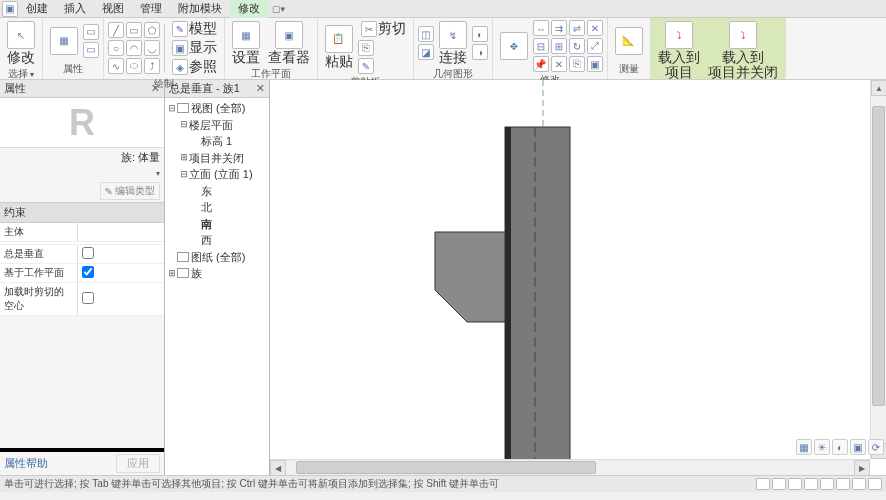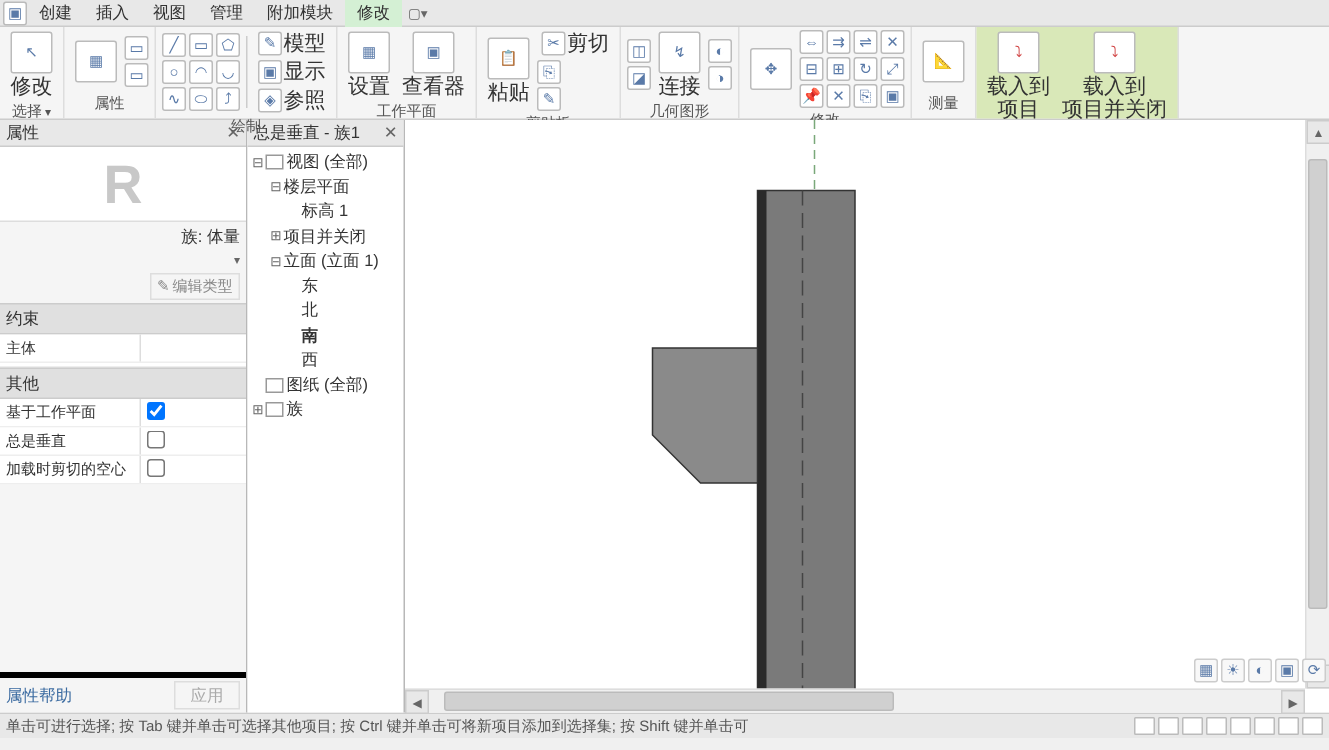--- a/index.html
+++ b/index.html
@@ -35,21 +35,21 @@
 
 .props { width: 165px; background: #f5f5f5; }
 .props .logo { height: 50px; background: #fff; display: flex; align-items: center; justify-content: center; border-bottom: 1px solid #ddd; }
 .props .logo span { font-size: 36px; font-weight: bold; color: #c8c8c8; font-family: Arial; }
 .props .famrow { display: flex; align-items: flex-end; padding: 2px 4px; gap: 4px; background: #f5f5f5; flex-direction: column; }
 .props .famname { flex: 1; font-size: 11px; }
 .props .famdd { font-size: 8px; color: #666; cursor: pointer; }
 .props .editbtn { font-size: 10px; color: #888; padding: 1px 4px; border: 1px solid #ddd; cursor: pointer; display: flex; align-items: center; gap: 2px; }
 .props .sect { background: #e0e0e0; padding: 2px 4px; font-size: 11px; border-top: 1px solid #ccc; border-bottom: 1px solid #ccc; }
 .props .prow { display: flex; align-items: center; border-bottom: 1px solid #eee; background: #fff; }
-.props .pk { width: 94px; padding: 2px 4px; font-size: 10px; border-right: 1px solid #ddd; }
+.props .pk { width: 78px; padding: 2px 4px; font-size: 10px; border-right: 1px solid #ddd; }
 .props .pv { flex: 1; padding: 1px 4px; }
 .props .pv input[type=text] { width: 100%; border: 1px solid #ccc; font-size: 10px; padding: 1px; }
 .props .pv input[type=checkbox] { width: 12px; height: 12px; }
 .props .footer { margin-top: auto; border-top: 4px solid #000000; display: flex; align-items: center; justify-content: space-between; padding: 2px 4px; }
 .props .help { color: #3a6aa0; font-size: 11px; cursor: pointer; }
 .props .apply { font-size: 11px; color: #aaa; padding: 1px 10px; border: 1px solid #ddd; }
 
 
 .browser { width: 105px; background: #fff; }
 .tree { padding: 2px; font-size: 11px; line-height: 1.5; }
@@ -266,28 +266,27 @@
         </span>
     </div>
     <div class="sect">约束</div>
     <div class="prow">
         <div class="pk">主体</div>
         <div class="pv"></div>
       </div>
     <div class="prow">
         <div class="pv"></div>
       </div>
-    <div class="sect">其他</div>
+    <div class="prow">
+        <div class="pk">总是垂直</div>
+        <div class="pv"><input type="checkbox" style=""></div>
+      </div>
     <div class="prow">
         <div class="pk">基于工作平面</div>
         <div class="pv"><input type="checkbox" checked="" style=""></div>
-      </div>
-    <div class="prow">
-        <div class="pk">总是垂直</div>
-        <div class="pv"><input type="checkbox" style=""></div>
       </div>
     <div class="prow">
         <div class="pk">加载时剪切的空心</div>
         <div class="pv"><input type="checkbox" style=""></div>
       </div>
     <div class="footer">
       <span class="help">属性帮助</span>
       <span class="apply">应用</span>
     </div>
   </div>

